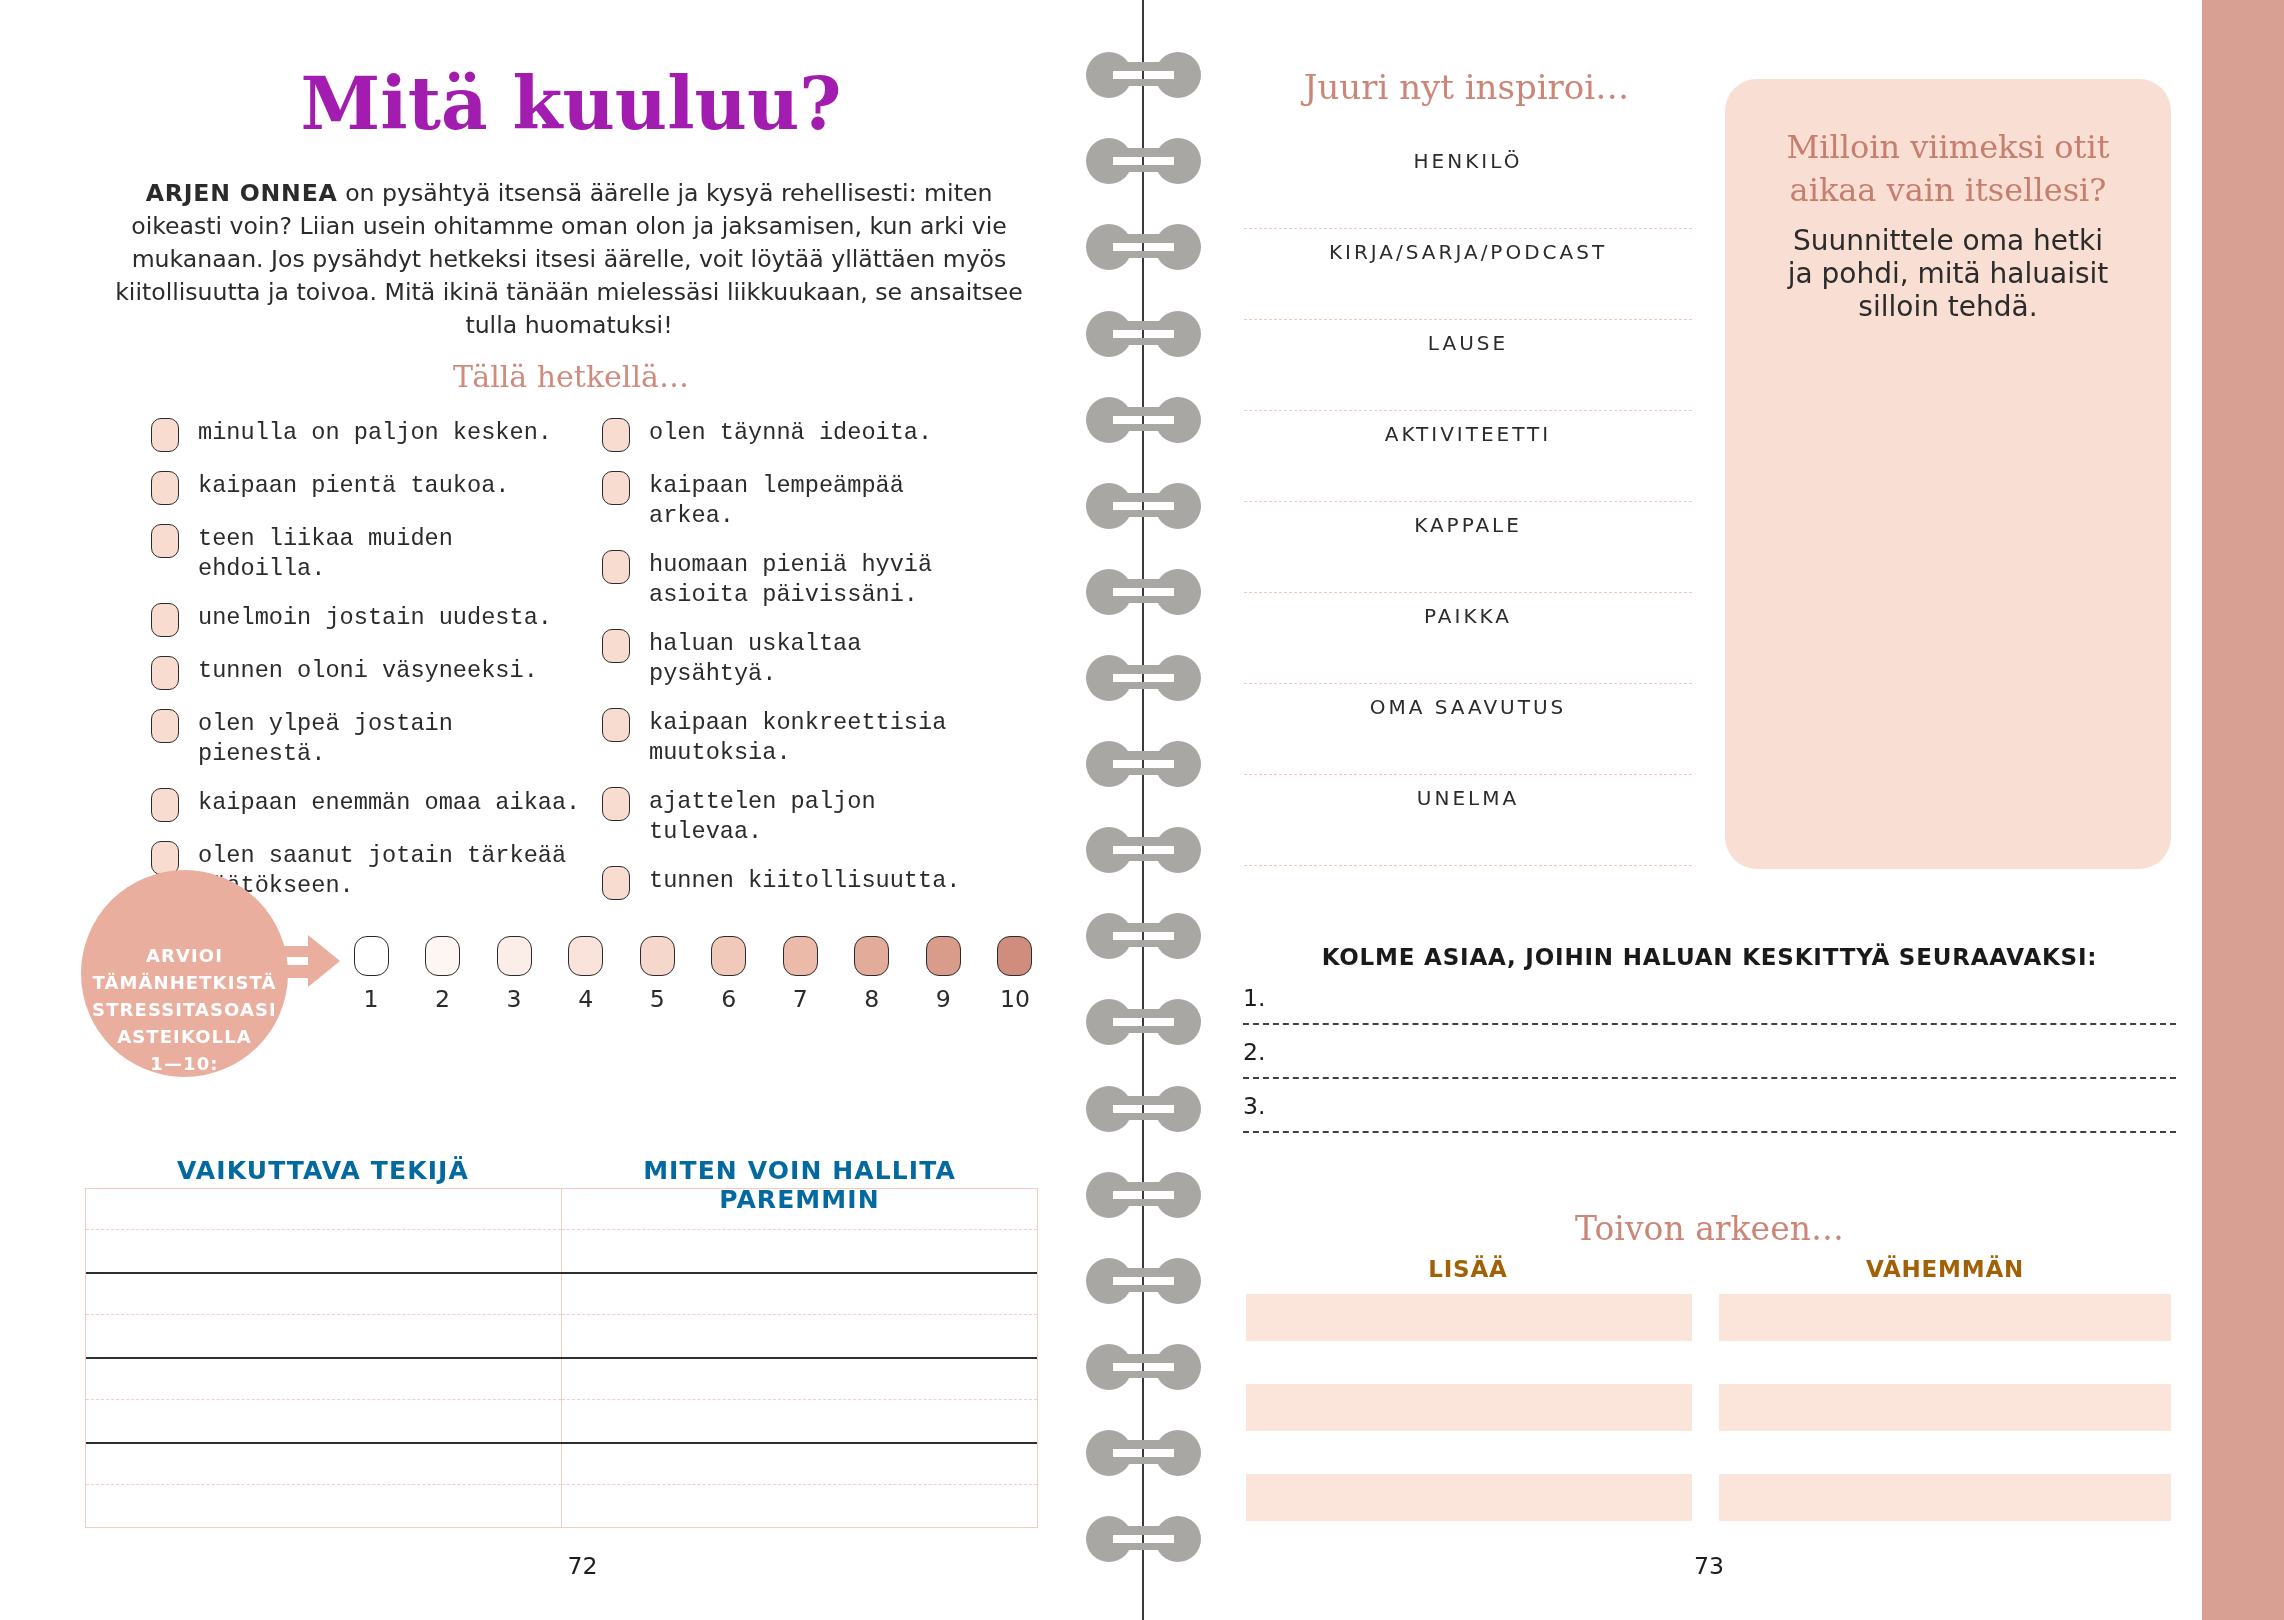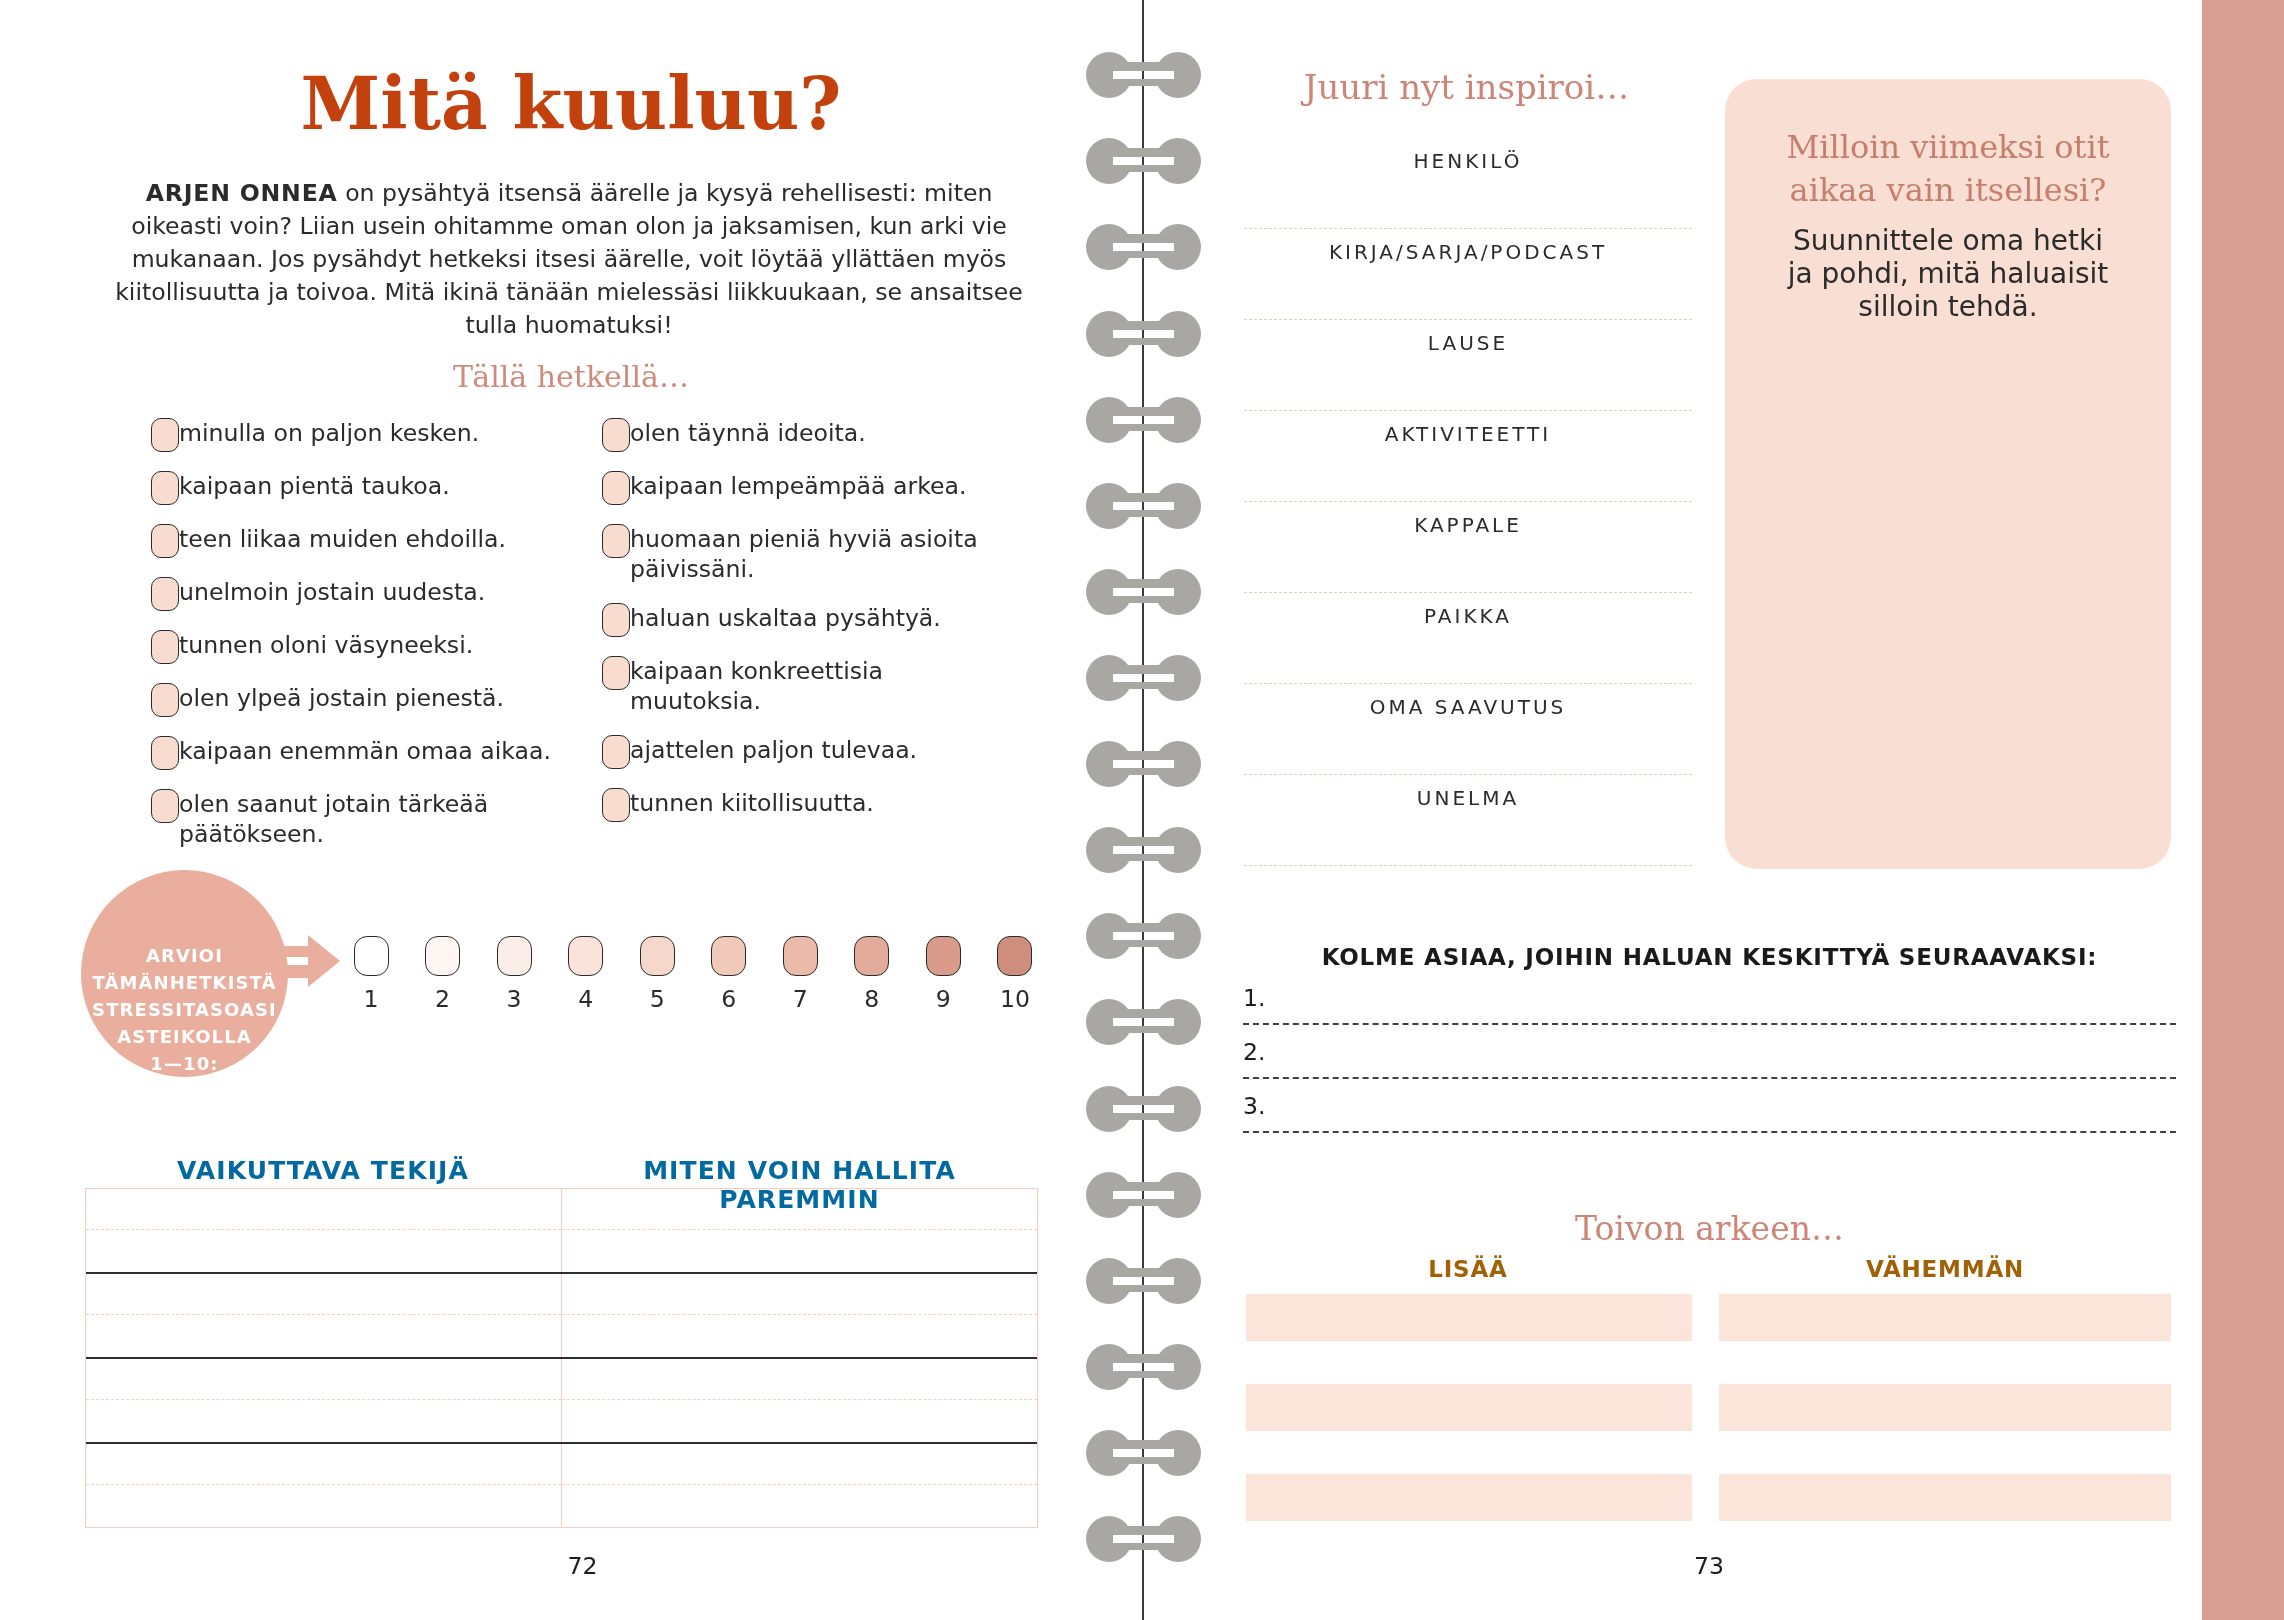--- a/index.html
+++ b/index.html
@@ -14,29 +14,29 @@
   .ring{position:absolute;left:1086px;width:115px;height:49px;z-index:3;}
   .rc{position:absolute;top:1.5px;width:46px;height:46px;border-radius:50%;background:#a9a7a3;}
   .rc-l{left:0;} .rc-r{right:0;}
   .rbar{position:absolute;left:21px;right:21px;top:12px;height:24px;background:#a9a7a3;border-radius:5.3px;}
   .rslot{position:absolute;left:27px;right:27px;top:20.6px;height:8.4px;background:#ffffff;}
   .rslot:after{content:"";position:absolute;left:50%;margin-left:-1.5px;top:0;bottom:0;width:2.3px;background:#3a3a3a;}
 
   #edge-strip{left:2202px;top:0;width:82px;height:1621px;background:#d7a092;}
 
   
-  #lp-title{left:0;top:61px;width:1142px;font-size:72px;font-weight:600;color:#c2410c;}
+  #lp-title{left:0;top:61px;width:1142px;font-size:72px;font-weight:600;color:#a21caf;}
   #lp-intro{left:101px;top:177px;width:936px;font-size:23.6px;line-height:33px;}
   #lp-intro b{letter-spacing:0.8px;}
   #lp-check-heading{left:0;top:359px;width:1142px;font-size:30px;color:#cf8b7d;}
 
   .chk-col{position:absolute;top:418px;}
   #chk-left{left:151px;width:438px;}
   #chk-right{left:602px;width:384px;}
-  .chk-item{display:flex;margin-bottom:19px;font-size:23.6px;line-height:30px;}
+  .chk-item{display:flex;gap:19px;margin-bottom:19px;font-size:23.6px;line-height:30px;font-family:Liberation Mono, monospace;}
   .chk-box{flex:none;width:26px;height:32px;border:1.5px solid #2b2b2b;border-radius:10px;background:#f9dcd0;margin-top:0;}
 
   #badge{left:81px;top:870px;width:207px;height:207px;border-radius:50%;background:#e9ae9e;
          display:flex;align-items:flex-end;justify-content:center;z-index:2;}
   #badge .btxt{color:#ffffff;font-weight:bold;font-size:18px;line-height:27px;letter-spacing:1.1px;text-align:center;}
   #arrow-shaft{left:268px;top:946px;width:40px;height:32px;background:#e9ae9e;}
   #arrow-notch{left:260px;top:957px;width:49px;height:8.4px;background:#ffffff;}
   #arrow-head{left:308px;top:935px;width:0;height:0;border-top:26px solid transparent;
               border-bottom:26px solid transparent;border-left:32px solid #e9ae9e;}
 

